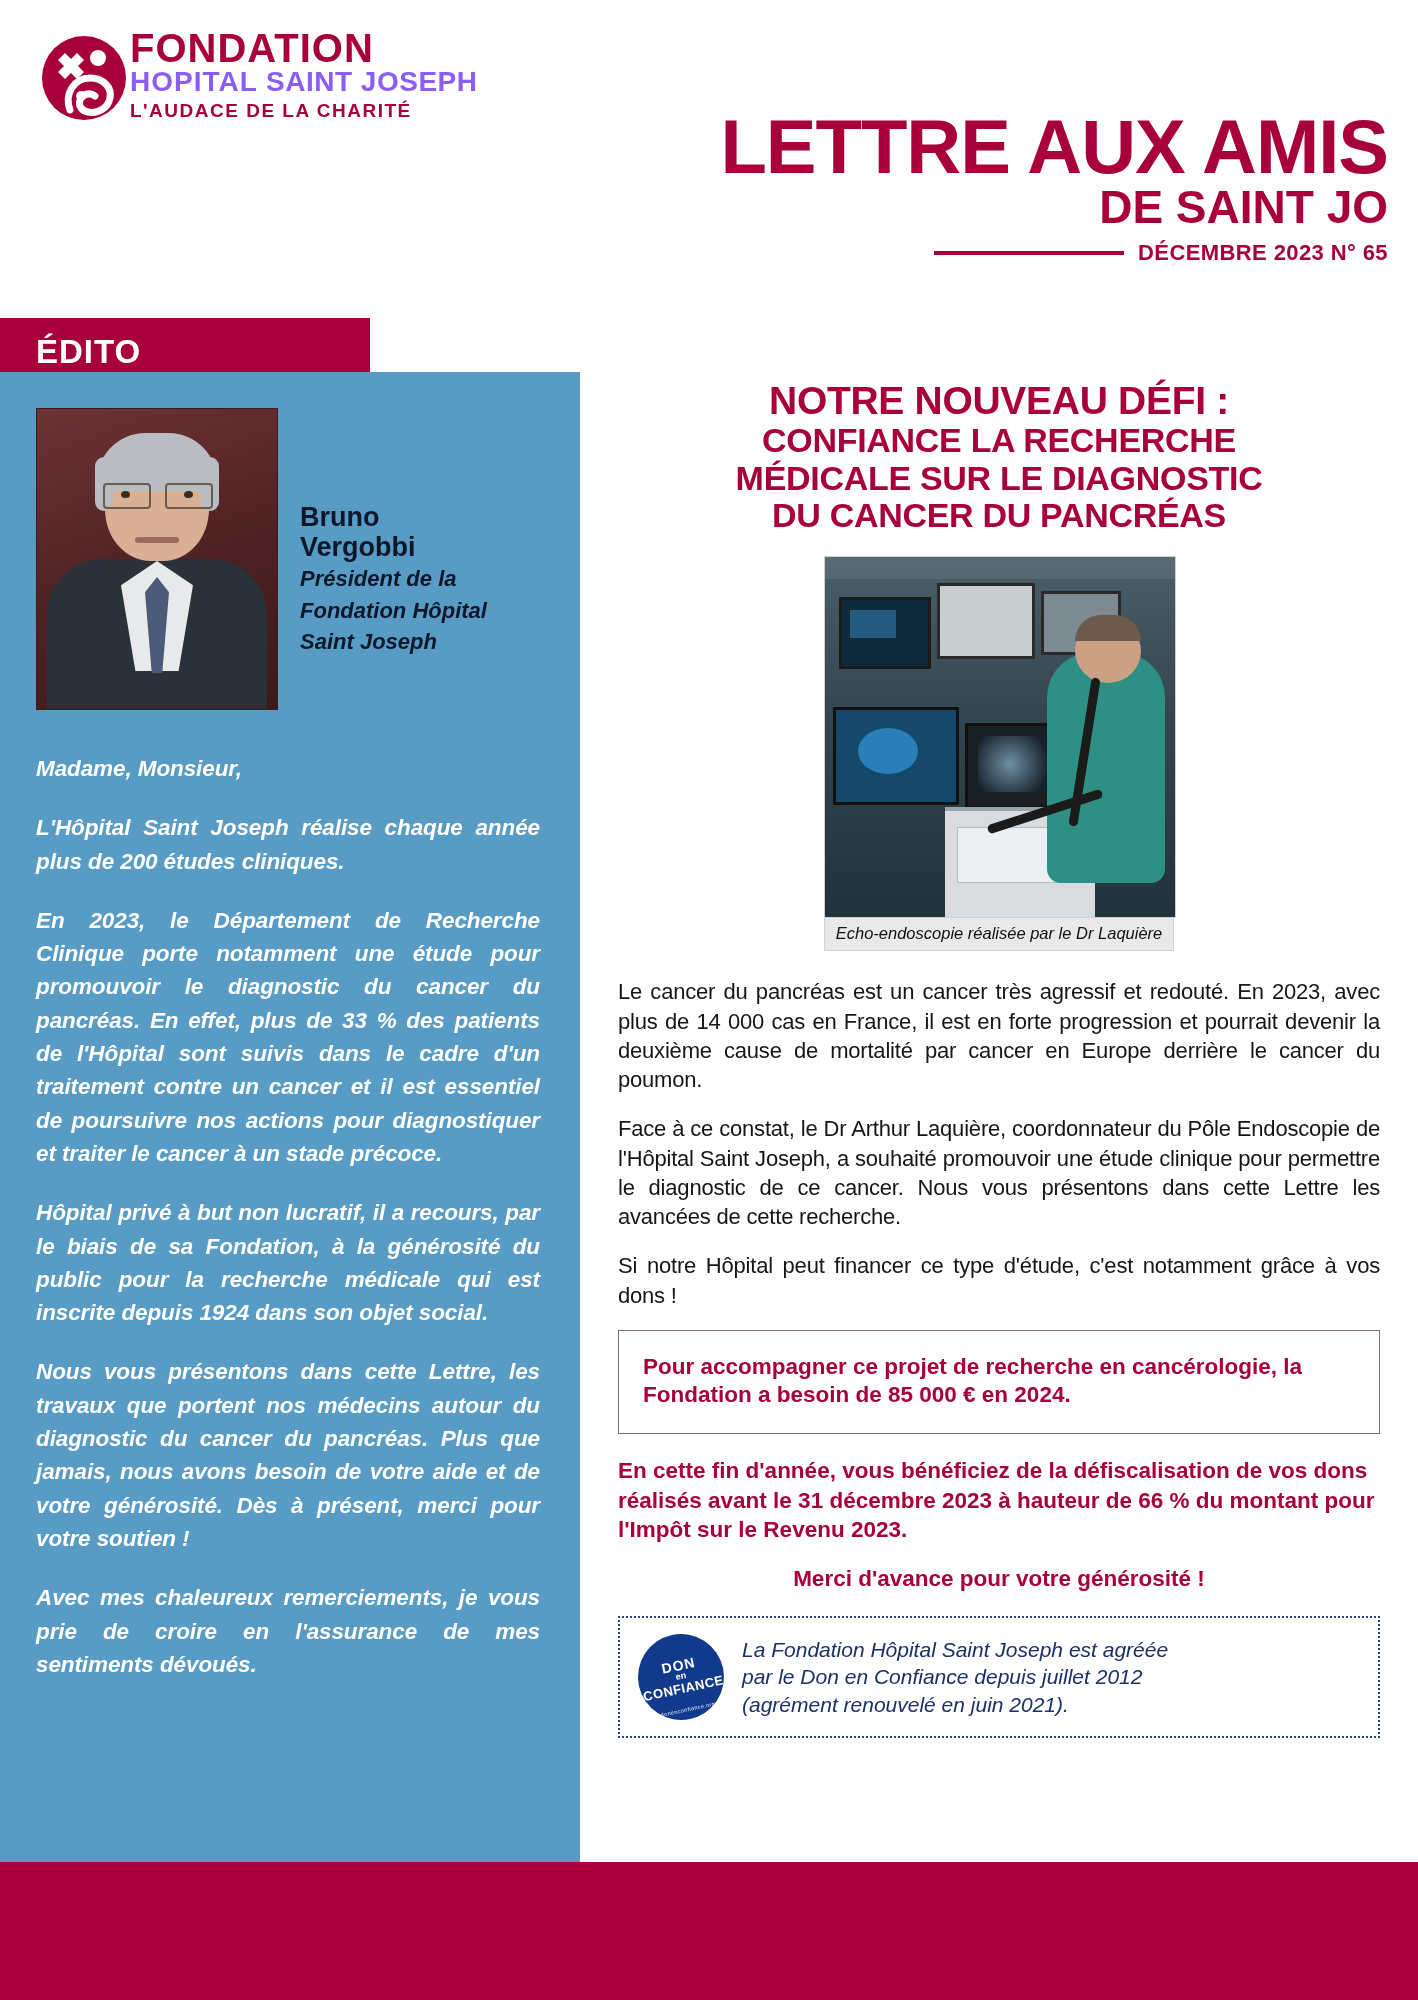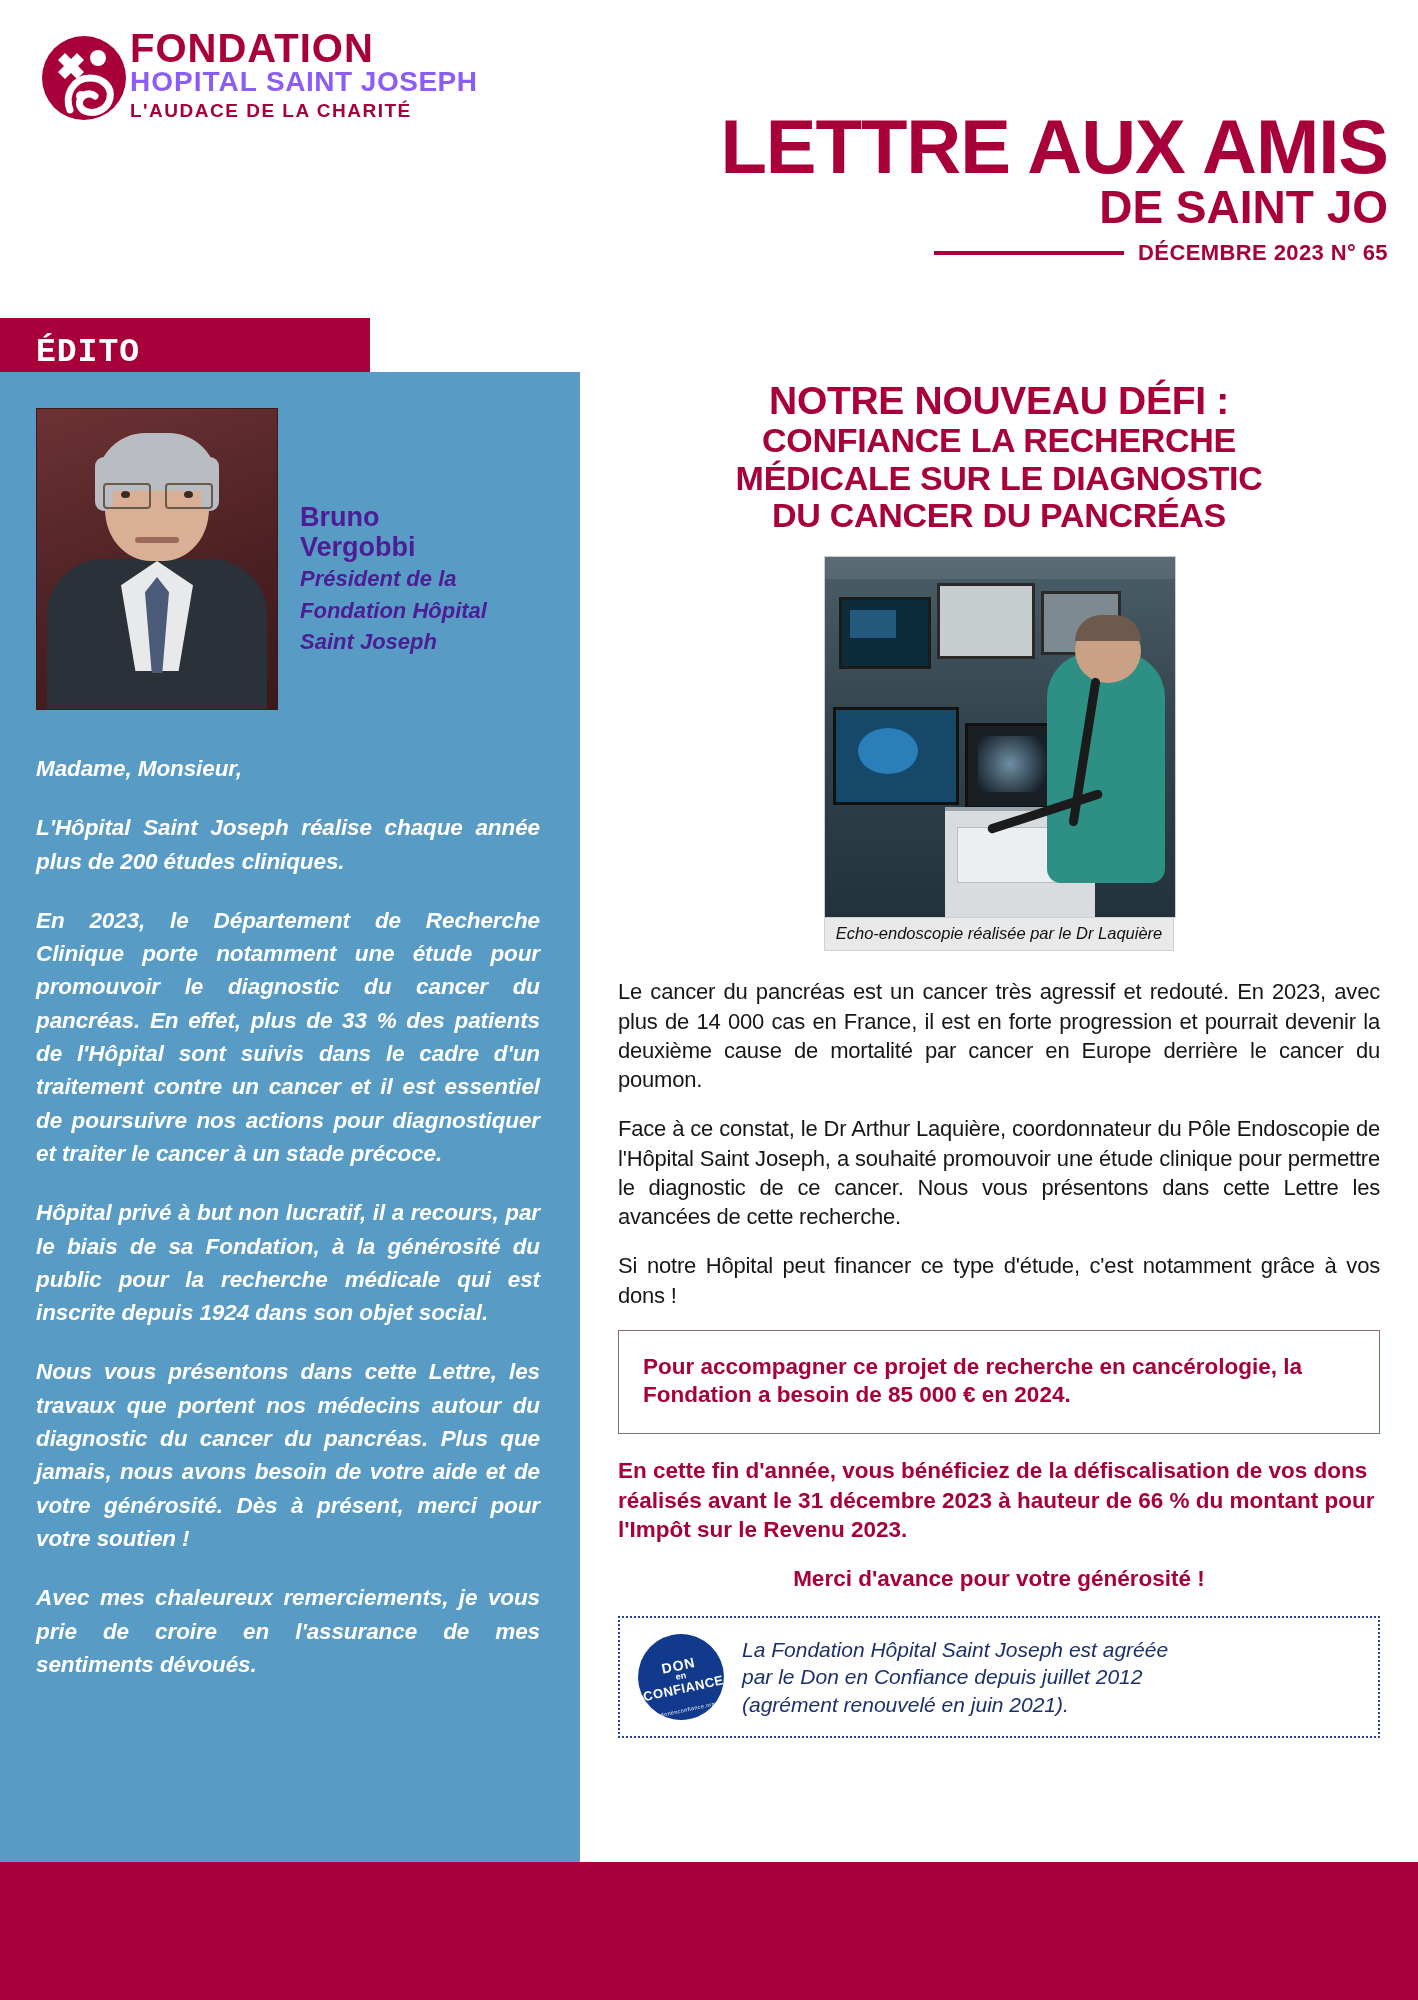--- a/index.html
+++ b/index.html
@@ -27,21 +27,21 @@
   .mast-1{font-size:76px;font-weight:bold;color:#A8003B;letter-spacing:-1px;line-height:0.92;}
   .mast-2{font-size:46px;font-weight:bold;color:#A8003B;letter-spacing:0px;line-height:1;margin-top:2px;}
   .mast-3{display:flex;align-items:center;justify-content:flex-end;margin-top:10px;}
   .mast-rule{height:4px;background:#A8003B;width:190px;margin-right:14px;}
   .mast-date{font-size:22px;font-weight:bold;color:#A8003B;letter-spacing:0.4px;}
 
   
   .edito-bar{
     position:absolute;left:0;top:318px;width:370px;height:68px;
     background:#A8003B;
-    display:flex;align-items:center;font-family:Liberation Mono, monospace;
+    display:flex;align-items:center;
   }
   .edito-bar span{color:#fff;font-size:33px;font-weight:bold;letter-spacing:1px;margin-left:36px;}
   .edito-wedge{
     position:absolute;left:300px;top:318px;width:70px;height:54px;
     background:#A8003B;
     clip-path:polygon(0 0,100% 0,47% 100%,0 100%);
   }
 
   
   .cols{position:absolute;left:0;top:372px;width:1418px;height:1490px;}
@@ -65,21 +65,21 @@
   .p-glass:before{left:0;} .p-glass:after{right:0;}
   .p-eye1{position:absolute;left:84px;top:82px;width:9px;height:7px;border-radius:50%;background:#3a2a22;}
   .p-eye2{position:absolute;right:84px;top:82px;width:9px;height:7px;border-radius:50%;background:#3a2a22;}
   .p-mouth{position:absolute;left:98px;top:128px;width:44px;height:6px;border-radius:4px;background:#9c6a5c;}
   .p-body{position:absolute;left:10px;top:150px;width:220px;height:150px;background:#2b3138;border-radius:56px 56px 0 0;}
   .p-shirt{position:absolute;left:84px;top:152px;width:72px;height:110px;background:#e8e9ea;clip-path:polygon(50% 0,100% 22%,80% 100%,20% 100%,0 22%);}
   .p-tie{position:absolute;left:108px;top:168px;width:24px;height:96px;background:#4a5a78;clip-path:polygon(50% 0,100% 16%,72% 100%,28% 100%,0 16%);}
   .p-collarL{position:absolute;left:70px;top:150px;width:46px;height:56px;background:#2b3138;clip-path:polygon(0 0,100% 0,40% 100%);}
   .p-collarR{position:absolute;right:70px;top:150px;width:46px;height:56px;background:#2b3138;clip-path:polygon(0 0,100% 0,60% 100%);}
 
-  .byline{margin-left:22px;padding-top:94px;color:#4c1d95;}
+  .byline{margin-left:22px;padding-top:94px;color:#0f172a;}
   .by-name{font-size:27px;font-weight:bold;line-height:1.12;}
   .by-role{font-size:22px;font-style:italic;font-weight:bold;line-height:1.28;margin-top:3px;}
 
   .edito-text{margin-top:42px;color:#ffffff;}
   .edito-text p{
     font-size:22.5px;font-style:italic;font-weight:bold;
     line-height:1.48;margin:0 0 26px 0;text-align:justify;
     letter-spacing:-0.1px;
   }
 

